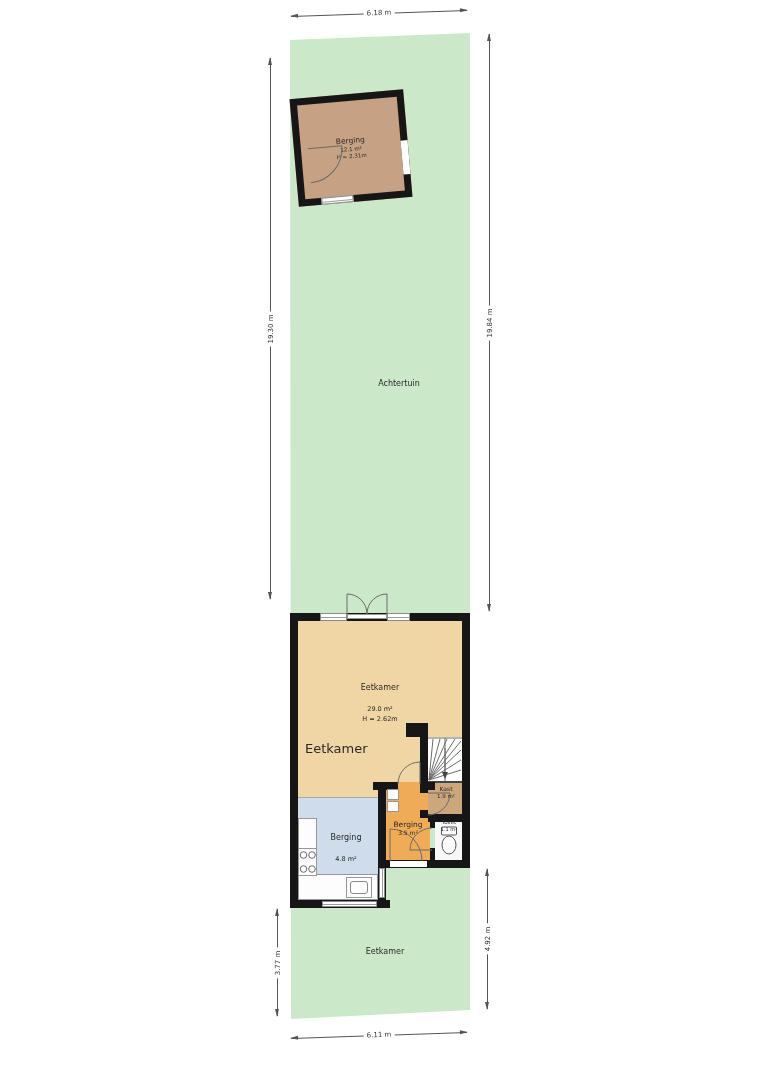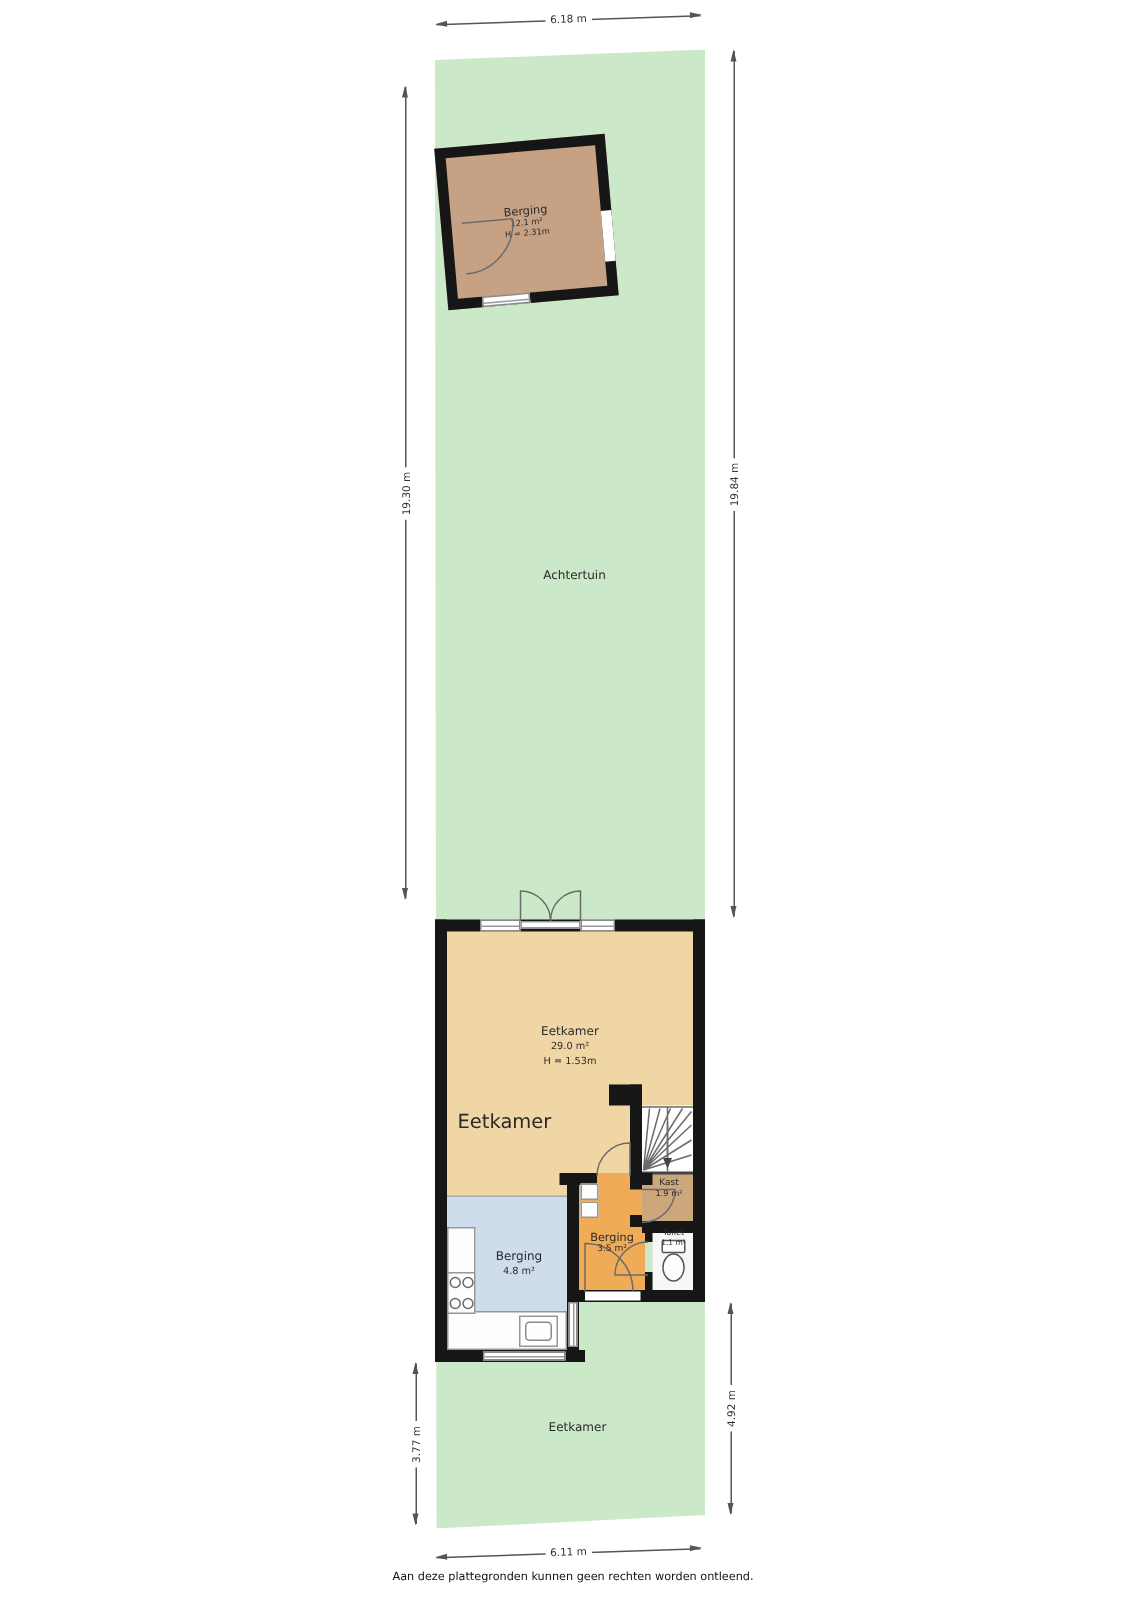--- a/index.html
+++ b/index.html
@@ -1,21 +1,21 @@
 <!DOCTYPE html>
 <html><head>
 <meta charset="utf-8">
 <style>
   html,body{margin:0;padding:0;background:#fff;}
   #plan{position:relative;width:764px;height:1080px;background:#fff;overflow:hidden;
         font-family:"DejaVu Sans","Liberation Sans",sans-serif;}
   .abs{position:absolute;}
   .label{color:#2a2a2a;text-align:center;line-height:1.25;}
   .rn{font-size:8px;}
-  .rs{font-size:6.5px;}
+  .rs{font-size:6.5px;margin-top:12px;}
   .tn{font-size:6px;}
   .ts{font-size:5.5px;}
   .win{background:#fff;border:1px solid #8a8a8a;box-sizing:border-box;position:absolute;}
   .pane-h{position:absolute;left:0;right:0;top:50%;height:1px;background:#9a9a9a;}
   .pane-v{position:absolute;top:0;bottom:0;left:50%;width:1px;background:#9a9a9a;}
   .counter{position:absolute;background:#fdfdfd;border:1px solid #979797;box-sizing:border-box;}
   .dim-h{height:14px;}
   .dim-v{width:9px;}
   .dim-line-h{position:absolute;left:1px;right:1px;top:7px;height:1px;background:#555;}
   .dim-line-v{position:absolute;top:1px;bottom:1px;left:4px;width:1px;background:#555;}
@@ -114,27 +114,27 @@
     <path d="M 445 748 L 445 774"></path>
     <path d="M 442 772 L 448 772 L 445 779 Z" style="fill:#444;stroke:none;"></path>
     <circle cx="303.5" cy="855" r="3.3"></circle>
     <circle cx="312" cy="855" r="3.3"></circle>
     <circle cx="303.5" cy="869" r="3.3"></circle>
     <circle cx="312" cy="869" r="3.3"></circle>
     <rect x="441.5" y="827" width="15" height="8" rx="1" style="fill:#fdfdfd;stroke:#555;"></rect>
     <ellipse cx="449" cy="845" rx="7" ry="9" style="fill:#fdfdfd;stroke:#555;"></ellipse>
   </svg>
 
-  <div class="abs label" style="left:338px;top:379px;width:90px;">
+  <div class="abs label" style="left:354px;top:379px;width:90px;">
     <div class="rn">Achtertuin</div>
   </div>
   <div class="abs label" style="left:330px;top:683px;width:100px;">
     <div class="rn">Eetkamer</div>
     <div class="rs">29.0 m²</div>
-    <div class="rs" style="margin-top:2px;">H = 1.53m</div>
+    <div class="rs" style="margin-top:2px;">H = 2.62m</div>
   </div>
   <div class="abs label" style="left:305px;top:741px;width:50px;">
     <div style="font-size:13px">Eetkamer</div>
   </div>
   <div class="abs label" style="left:320px;top:833px;width:52px;">
     <div class="rn">Berging</div>
     <div class="rs">4.8 m²</div>
   </div>
   <div class="abs label" style="left:386px;top:820px;width:44px;">
     <div style="font-size:7.5px">Berging</div>
@@ -188,16 +188,15 @@
   </div>
 
   <div class="abs dim-h" style="left:290px;top:1028px;width:178px;transform:rotate(-2deg);">
     <span class="dim-line-h"></span>
     <span class="ar l" style="left:0;top:5px;"></span>
     <span class="ar r" style="right:0;top:5px;"></span>
     <span class="dimlabel" style="left:50%;top:3px;transform:translateX(-50%);">6.11 m</span>
   </div>
 
   <div class="footer" style="top:1046px;">
-    <div>Aan deze plattegronden kunnen geen rechten worden ontleend.</div>
   </div>
 
 </div>
 
 </body></html>

